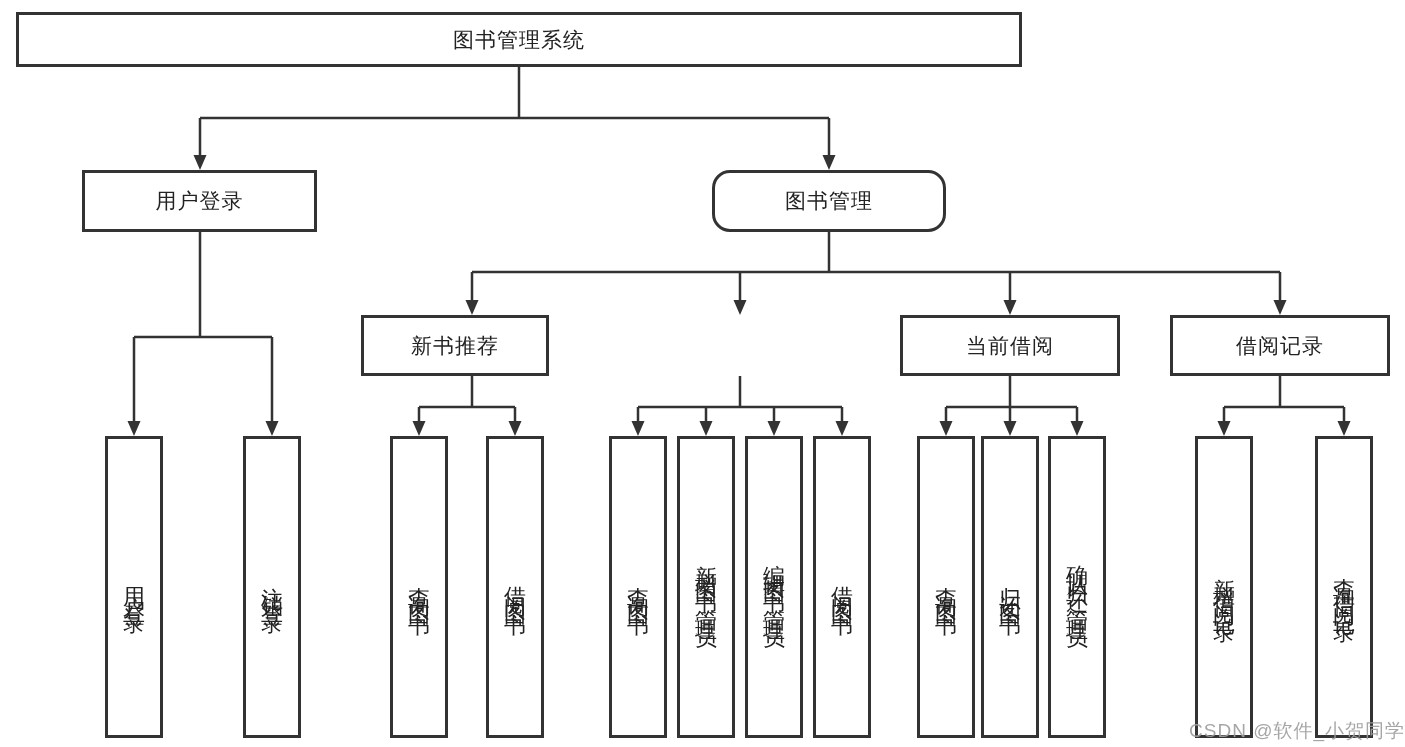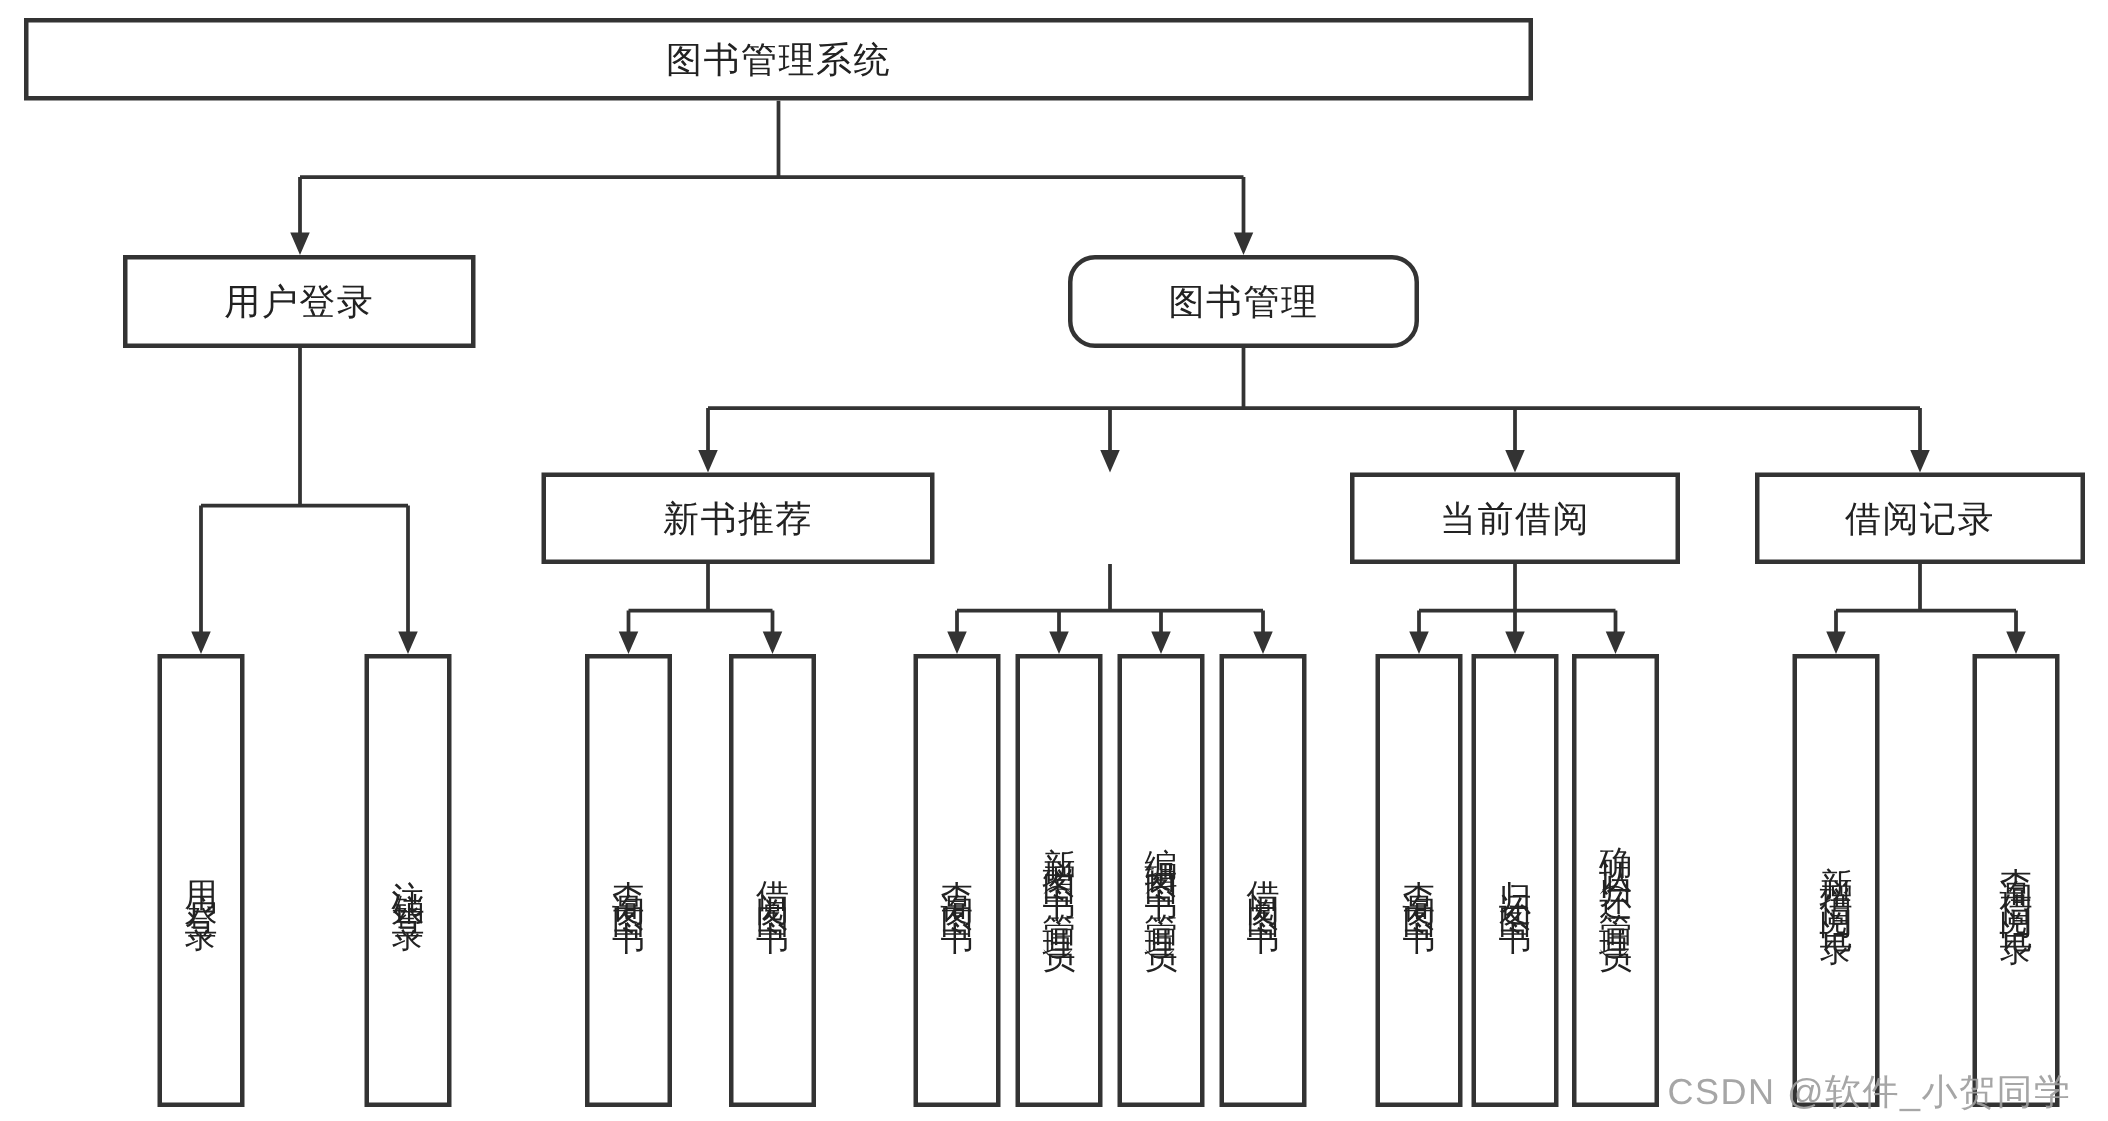--- a/index.html
+++ b/index.html
@@ -20,29 +20,29 @@
   .box {
     position: absolute;
     box-sizing: border-box;
     border: 3px solid #333333;
     background: #ffffff;
     color: #222222;
     display: flex;
     align-items: center;
     justify-content: center;
     z-index: 2;
-    font-size: 24px;
+    font-size: 21px;
     letter-spacing: 1px;
     white-space: nowrap;
   }
   .root-box   { left: 16px;  top: 12px;  width: 1006px; height: 55px; }
   .l1a        { left: 82px;  top: 170px; width: 235px;  height: 62px; }
   .l1b        { left: 712px; top: 170px; width: 234px;  height: 62px; border-radius: 18px; }
   .l2         { top: 315px;  height: 61px; }
-  .l2a        { left: 361px;  width: 262px; }
+  .l2a        { left: 361px;  width: 188px; }
   .l2b        { left: 630px;  width: 220px; }
   .l2c        { left: 900px;  width: 220px; }
   .l2d        { left: 1170px; width: 220px; }
   .leaf {
     top: 436px;
     width: 58px;
     height: 302px;
     writing-mode: vertical-rl;
     letter-spacing: 9px;
     font-size: 22px;
@@ -50,24 +50,24 @@
   }
   .leafA1 { left: 105px; }  .leafA2 { left: 243px; }
   .leafB1 { left: 390px; }  .leafB2 { left: 486px; }
   .leafC1 { left: 609px; }  .leafC2 { left: 677px; }
   .leafC3 { left: 745px; }  .leafC4 { left: 813px; }
   .leafD1 { left: 917px; }  .leafD2 { left: 981px; }
   .leafD3 { left: 1048px; }
   .leafE1 { left: 1195px; } .leafE2 { left: 1315px; }
   .watermark {
     position: absolute;
-    right: 24px;
+    right: 0;
     bottom: 3px;
     z-index: 5;
-    font-size: 24px;
+    font-size: 19px;
     color: rgba(158, 158, 158, 0.92);
     letter-spacing: 1px;
     white-space: nowrap;
   }
 </style>
 </head>
 <body>
 
 <div id="canvas">
 

